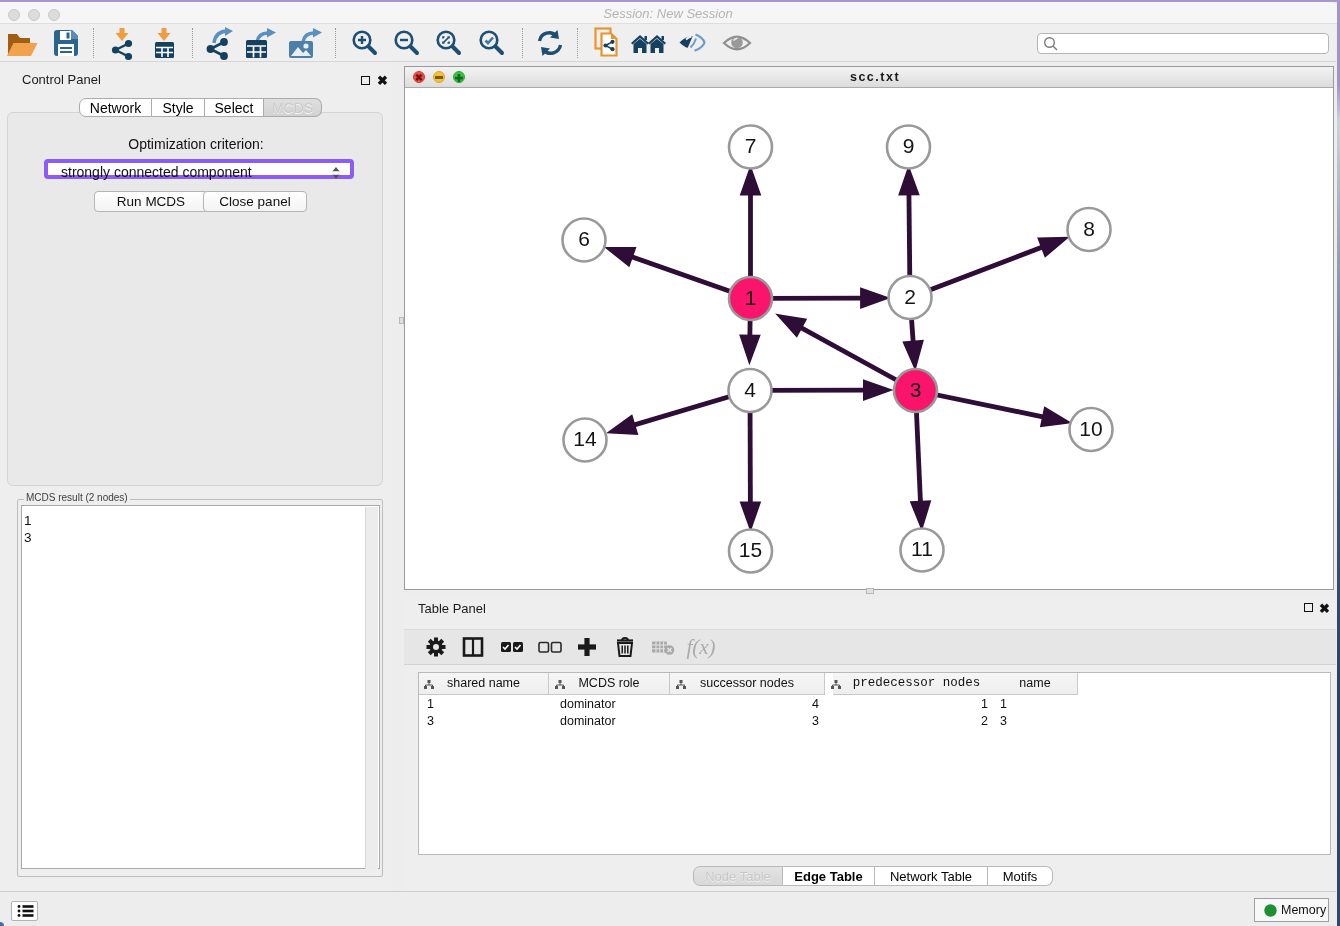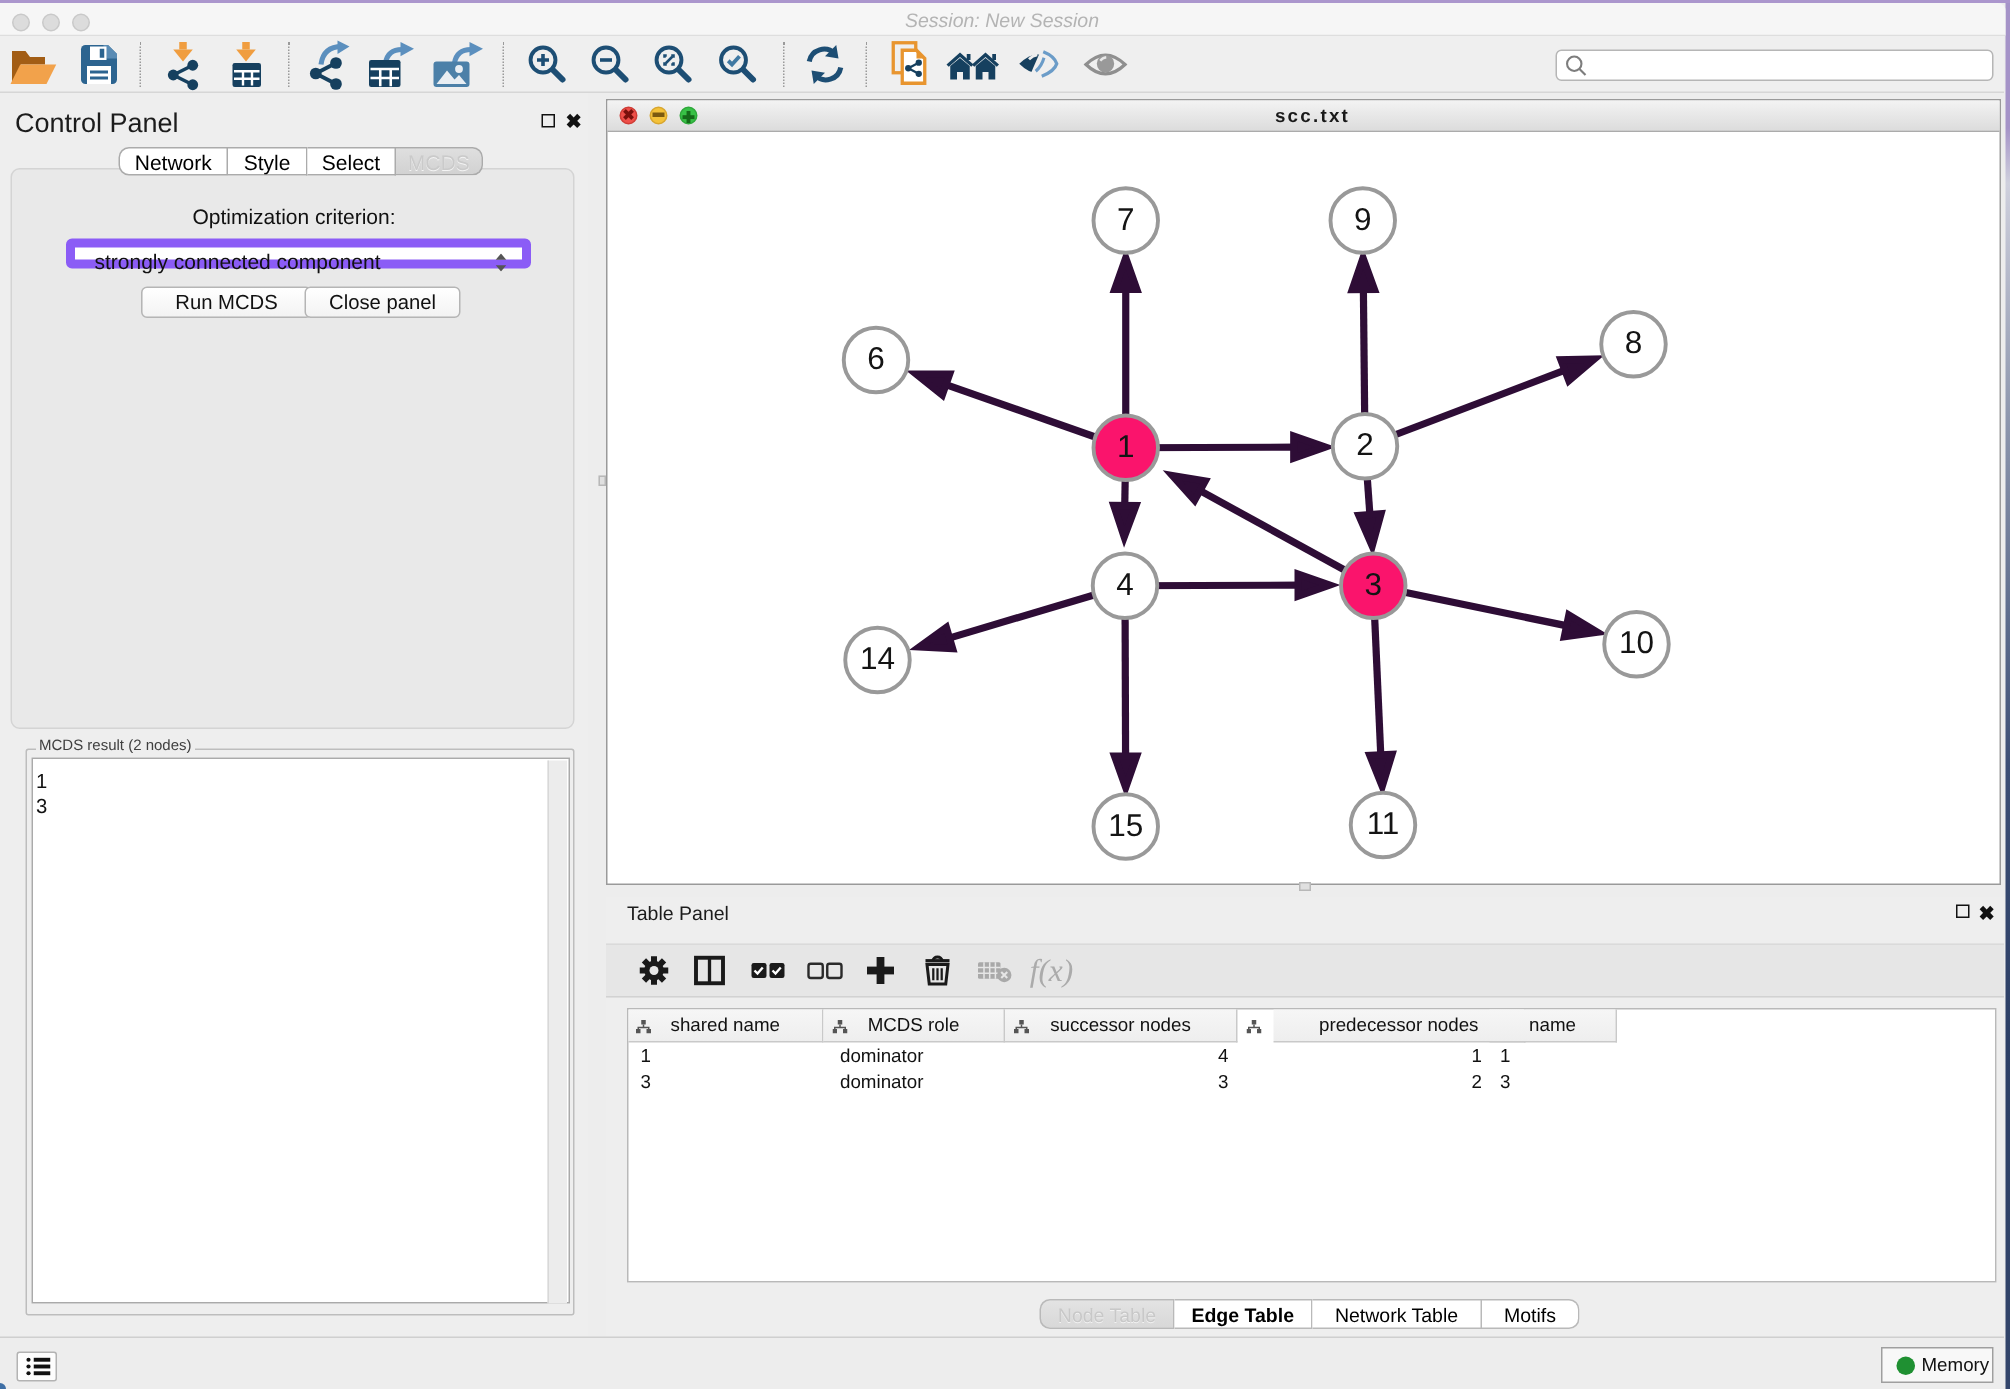--- a/index.html
+++ b/index.html
@@ -14,30 +14,30 @@
 .tlight { position:absolute; top:7px; width:12px; height:12px; border-radius:50%;
   background:#dcdcdc; border:1px solid #c9c9c9; }
 #wintitle { position:absolute; top:4px; left:0; width:1336px; text-align:center;
   font-size:13px; color:#b4b4b4; }
 #toolbar { left:0; top:24px; width:1336px; height:38px; background:#efefef; border-bottom:1px solid #d6d6d6; }
 .sep { position:absolute; top:4px; height:30px; width:0; border-left:1px dotted #9a9a9a; }
 #searchbox { position:absolute; left:1037px; top:9px; width:292px; height:21px; background:#fff;
   border:1px solid #b6b6b6; border-radius:4px; }
 
 #cpanel { left:0; top:62px; width:392px; height:829px; background:#eeeeee; }
-#cphead { position:absolute; left:10px; top:10px; font-size:18px; color:#1c1c1c; }
+#cphead { position:absolute; left:22px; top:10px; font-size:13px; color:#1c1c1c; }
 .floatbox { position:absolute; width:9px; height:9px; border:1.5px solid #111; }
 .closex { position:absolute; font-size:13px; font-weight:bold; color:#111; }
 .tab { position:absolute; top:36px; height:19px; z-index:2; background:#fff; border:1px solid #ababab;
   font-size:14px; color:#000; text-align:center; line-height:18px; }
 #cpsub { position:absolute; left:7px; top:50px; width:376px; height:374px; background:#e9e9e9;
   border:1px solid #d4d4d4; border-radius:6px; }
 #optlabel { position:absolute; left:0; top:74px; width:100%; text-align:center; font-size:14px; color:#111; }
 #combo { position:absolute; left:44px; top:97px; width:310px; height:20px; background:#fff;
-  border:6px solid #8b5cf6; border-radius:4px; font-size:14px; color:#111; line-height:19px; padding-left:13px; }
+  border:4px solid #8b5cf6; border-radius:4px; font-size:14px; color:#111; line-height:19px; padding-left:13px; }
 .btn { position:absolute; top:129px; height:21px; background:linear-gradient(#ffffff,#f3f3f3);
   border:1px solid #b5b5b5; border-radius:4px; font-size:13.5px; color:#111; text-align:center; line-height:19px; }
 #fieldset { position:absolute; left:17px; top:437px; width:366px; height:378px;
   border:1px solid #bdbdbd; border-radius:2px; }
 #fstitle { position:absolute; left:6px; top:-8px; background:#eeeeee; padding:0 2px; font-size:10px; color:#404040; }
 #fswhite { position:absolute; left:3px; top:5px; width:359px; height:364px; background:#fff; border:1px solid #aaa; }
 #fsscroll { position:absolute; right:1px; top:1px; width:13px; height:362px; background:#ececec; border-left:1px solid #d8d8d8; }
 .fsline { position:absolute; left:2px; font-size:13.5px; color:#111; }
 
 #netwin { left:404px; top:66px; width:930px; height:524px; background:#fff; border:1px solid #9a9a9a; }
@@ -403,21 +403,21 @@
     <g fill="#555">
           <rect x="3.5" y="0" width="3" height="3"></rect>
           <rect x="0" y="6" width="3" height="3"></rect>
           <rect x="7" y="6" width="3" height="3"></rect>
     <path d="M5 3 v2 M1.5 6 V5 h7 V6" stroke="#555" fill="none" stroke-width="1"></path>
         </g>
   </svg>
   <div class="hcell" style="left:0; width:130px;">shared name</div>
   <div class="hcell" style="left:130px; width:121px;">MCDS role</div>
   <div class="hcell" style="left:251px; width:155px;">successor nodes</div>
-  <div class="hcell" style="left:430px; width:168px;">predecessor nodes</div>
+  <div class="hcell" style="left:414px; width:168px;font-family:Liberation Mono, monospace;">predecessor nodes</div>
   <div class="hcell" style="left:574px; width:85px;">name</div>
   <div class="tcell" style="left:8px; top:23px;">1</div>
   <div class="tcell" style="left:141px; top:23px;">dominator</div>
   <div class="tcell" style="left:251px; top:23px; width:149px; text-align:right;">4</div>
   <div class="tcell" style="left:406px; top:23px; width:163px; text-align:right;">1</div>
   <div class="tcell" style="left:581px; top:23px;">1</div>
   <div class="tcell" style="left:8px; top:40px;">3</div>
   <div class="tcell" style="left:141px; top:40px;">dominator</div>
   <div class="tcell" style="left:251px; top:40px; width:149px; text-align:right;">3</div>
   <div class="tcell" style="left:406px; top:40px; width:163px; text-align:right;">2</div>

